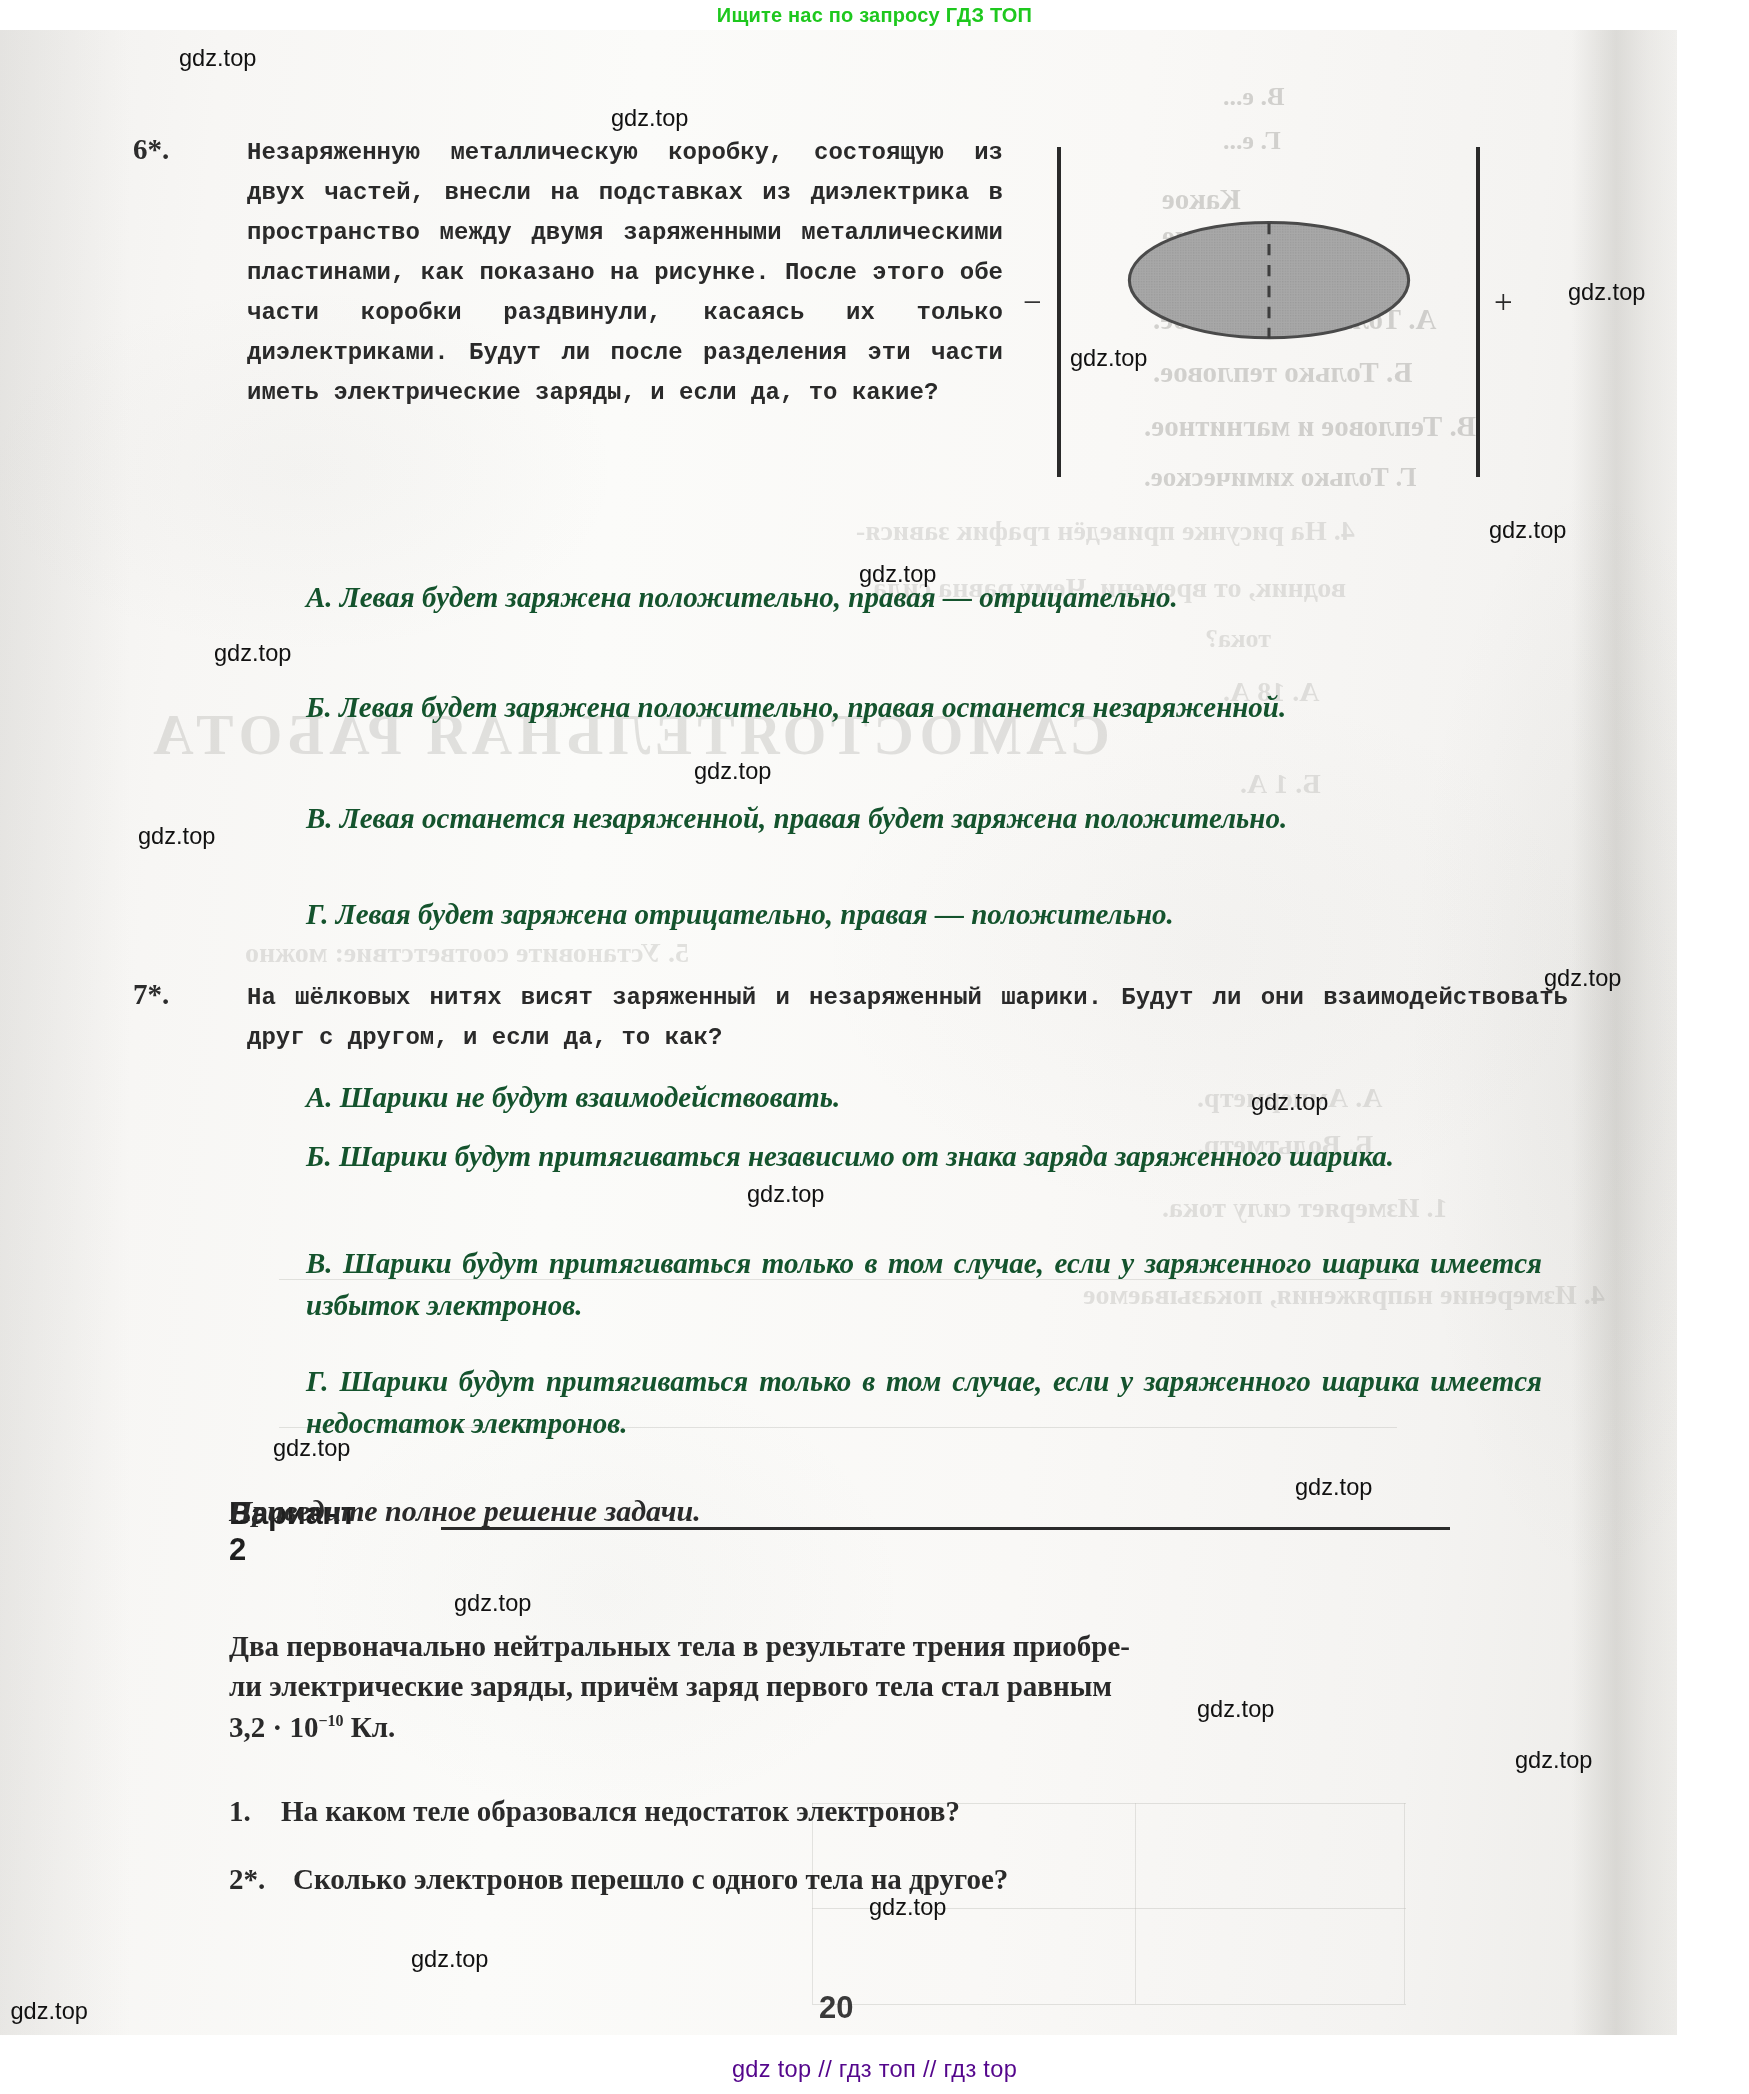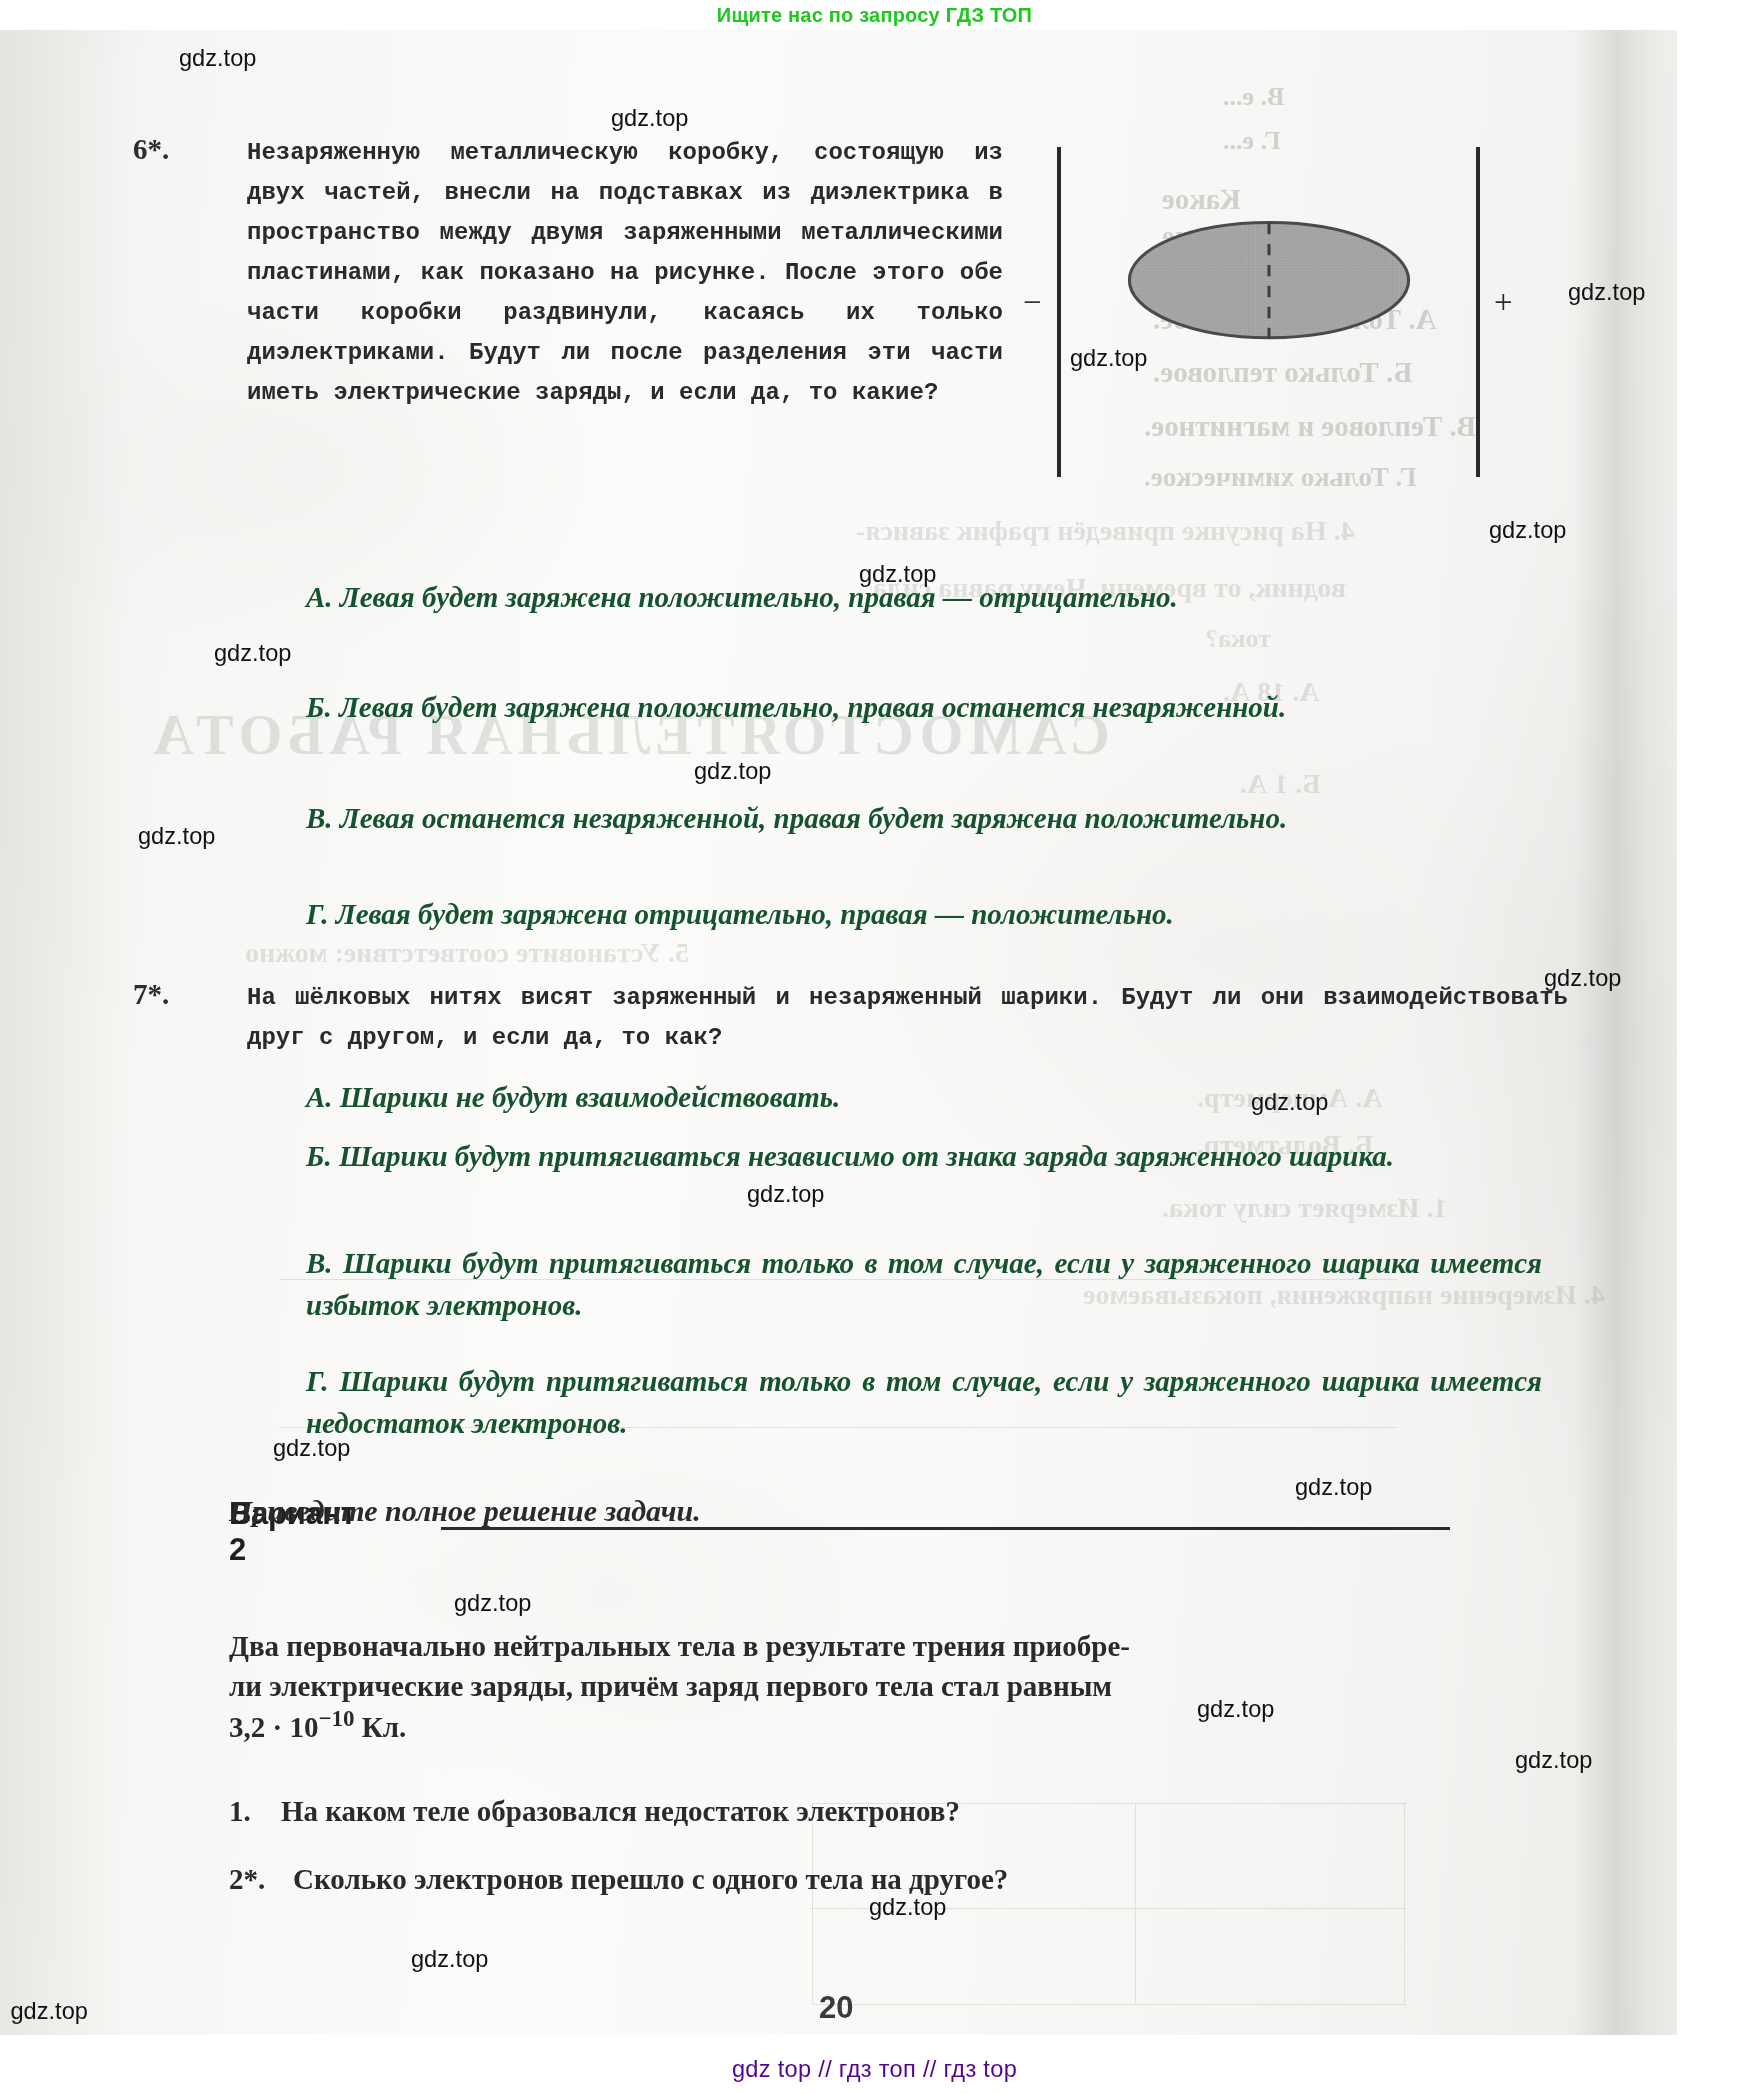--- a/index.html
+++ b/index.html
@@ -177,21 +177,21 @@
 
   .page-num {
     position: absolute;
     font-family: "Liberation Sans", sans-serif;
     font-weight: 700;
     font-size: 31px;
     color: #3a3a3a;
   }
 
   sup.exp {
-    font-size: 23px;
+    font-size: 16px;
     vertical-align: super;
     line-height: 0;
   }
 
   
   .figure {
     position: absolute;
     z-index: 6;
   }
   .plate {

